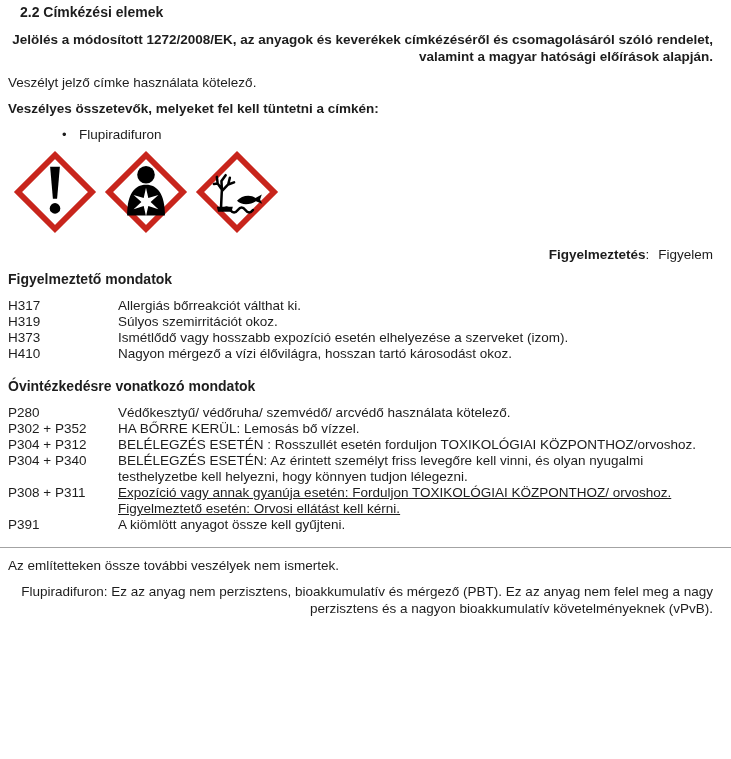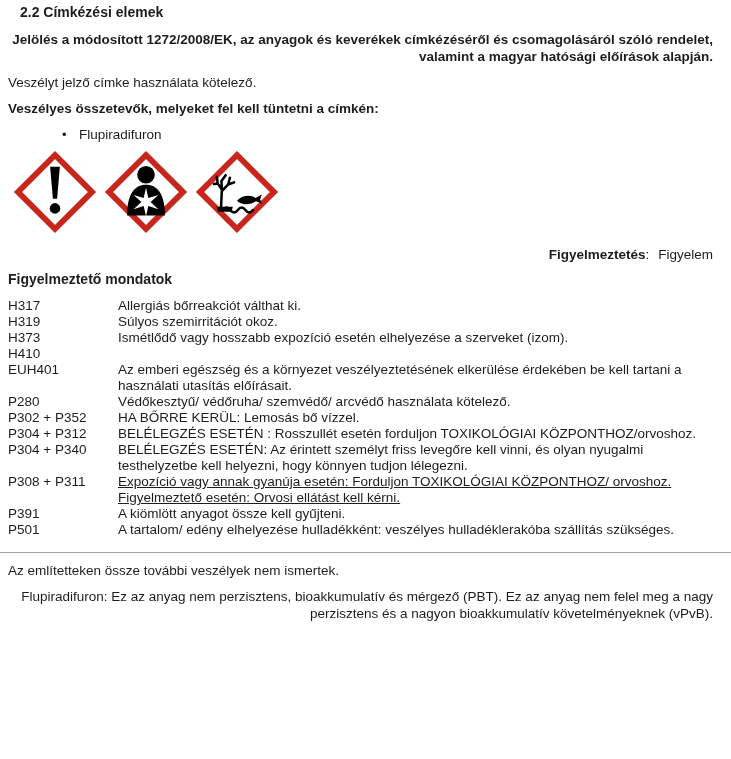--- a/index.html
+++ b/index.html
@@ -93,27 +93,25 @@
     <div class="stmt">
       <span class="code">H319</span>
       <span class="text">Súlyos szemirritációt okoz.</span>
     </div>
     <div class="stmt">
       <span class="code">H373</span>
       <span class="text">Ismétlődő vagy hosszabb expozíció esetén elhelyezése a szerveket (izom).</span>
     </div>
     <div class="stmt">
       <span class="code">H410</span>
-    </div>
-    <div class="stmt">
-      <span class="code">EUH401</span>
-      <span class="text">Az emberi egészség és a környezet veszélyeztetésének elkerülése érdekében be kell tartani a használati utasítás előírásait.</span>
+      <span class="text">Nagyon mérgező a vízi élővilágra, hosszan tartó károsodást okoz.</span>
     </div>
   </div>
 
+  <h2>Óvintézkedésre vonatkozó mondatok</h2>
 
   <div>
     <div class="stmt">
       <span class="code">P280</span>
       <span class="text">Védőkesztyű/ védőruha/ szemvédő/ arcvédő használata kötelező.</span>
     </div>
     <div class="stmt">
       <span class="code">P302 + P352</span>
       <span class="text">HA BŐRRE KERÜL: Lemosás bő vízzel.</span>
     </div>
@@ -129,24 +127,20 @@
       <span class="code">P308 + P311</span>
       <span class="text">
         <div>Expozíció vagy annak gyanúja esetén: Forduljon TOXIKOLÓGIAI KÖZPONTHOZ/ orvoshoz.</div>
         <div>Figyelmeztető esetén: Orvosi ellátást kell kérni.</div>
       </span>
     </div>
     <div class="stmt">
       <span class="code">P391</span>
       <span class="text">A kiömlött anyagot össze kell gyűjteni.</span>
     </div>
-    <div class="stmt">
-      <span class="code">P501</span>
-      <span class="text">A tartalom/ edény elhelyezése hulladékként: veszélyes hulladéklerakóba szállítás szükséges.</span>
-    </div>
   </div>
 
   <div class="divider"></div>
 
 
   <p>Az említetteken össze további veszélyek nem ismertek.</p>
 
   <p class="para-wide">Flupiradifuron: Ez az anyag nem perzisztens, bioakkumulatív és mérgező (PBT). Ez az anyag nem felel meg a nagy perzisztens és a nagyon bioakkumulatív követelményeknek (vPvB).</p>
 
 </div>

